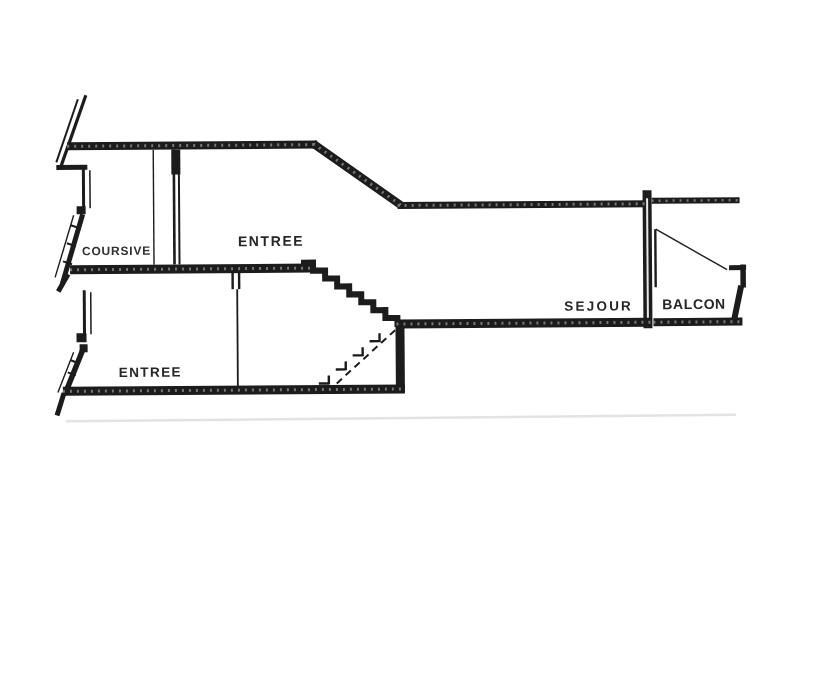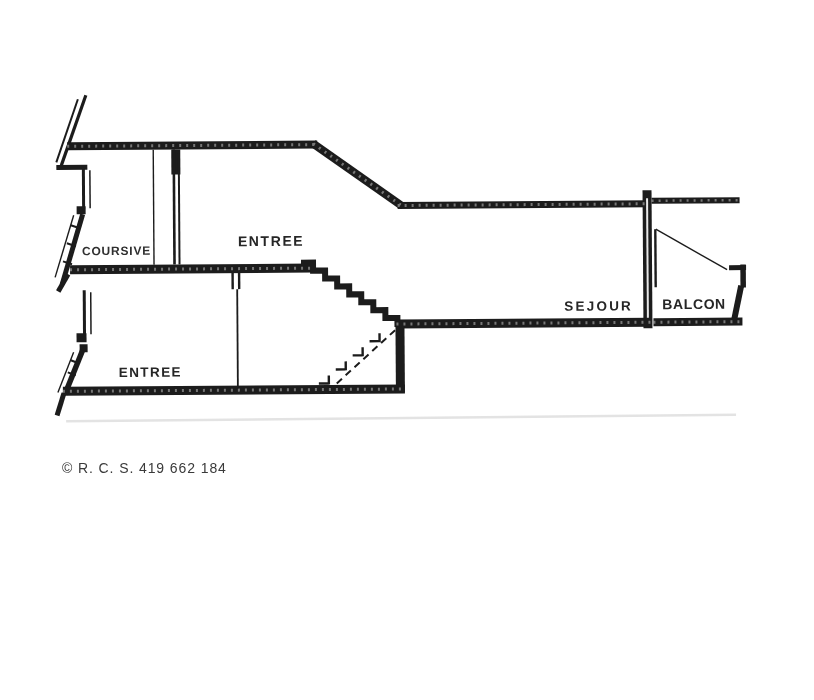--- a/index.html
+++ b/index.html
@@ -170,15 +170,14 @@
       </g>
     </svg>
 
     <div class="room-label lbl-coursive">COURSIVE</div>
     <div class="room-label lbl-entree">ENTREE</div>
     <div class="room-label lbl-sejour">SEJOUR</div>
     <div class="room-label lbl-balcon">BALCON</div>
     <div class="room-label lbl-chambre">ENTREE</div>
   </div>
 
-  <div class="footer-line footer-registration">© R. C. S. 419 662 184</div>
 
 </div>
 
 </body></html>

